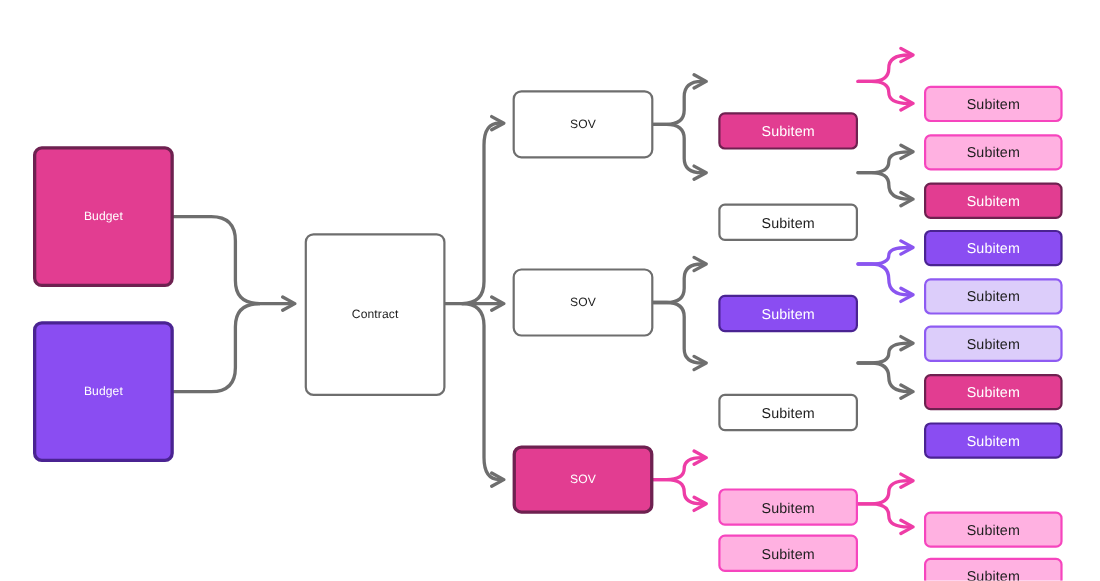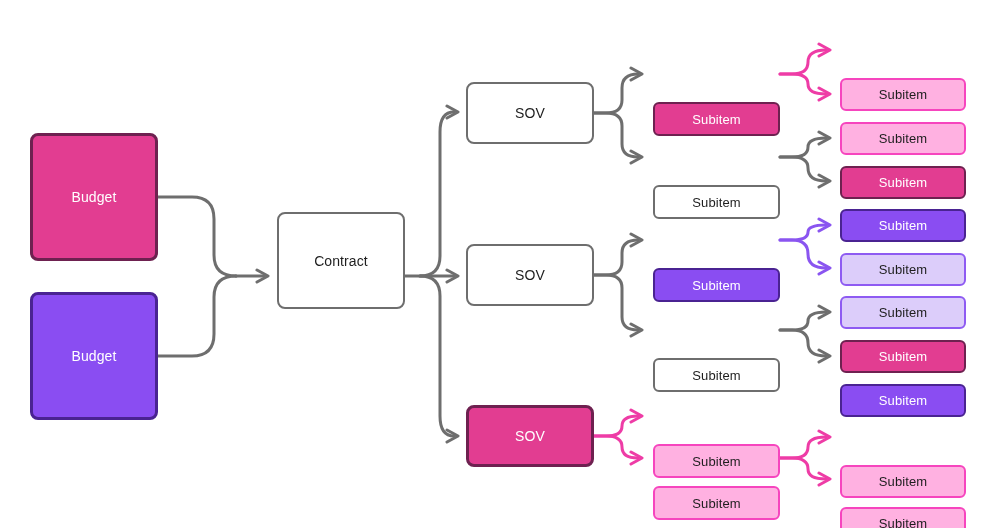--- a/index.html
+++ b/index.html
@@ -3,34 +3,34 @@
 <meta charset="utf-8">
 <style>
   html,body{margin:0;padding:0;background:#ffffff;}
   .canvas{
     position:relative;width:1000px;height:528px;background:#ffffff;overflow:hidden;
     font-family:"Liberation Sans", sans-serif;
   }
   .edges{position:absolute;left:0;top:0;width:1000px;height:528px;}
   .node{
     position:absolute;box-sizing:border-box;display:flex;align-items:center;justify-content:center;
-    font-size:14px;line-height:1;letter-spacing:.1px;user-select:none;
+    font-size:11px;line-height:1;letter-spacing:.1px;user-select:none;
   }
   .big{border-radius:8px;}
   .small{border-radius:6px;font-size:13px;margin-top:45px;}
   .style-pink{background:#E23D91;border:3px solid #6E2150;color:#ffffff;}
   .style-purple{background:#8A4DF2;border:3px solid #4A2392;color:#ffffff;}
   .style-white{background:#ffffff;border:2.5px solid #6E6E6E;color:#1E1E1E;}
   .style-lightpink{background:#FFB1E1;border:2.5px solid #F645BE;color:#1E1E1E;}
   .style-lavender{background:#DCCDFA;border:2.5px solid #8E5BF2;color:#1E1E1E;}
   .small.style-pink,.small.style-purple{border-width:2.5px;}
 
   #n0{left:30px;top:133px;width:128px;height:128px;}
   #n1{left:30px;top:292px;width:128px;height:128px;}
-  #n2{left:277px;top:212px;width:128px;height:97px;}
+  #n2{left:277px;top:212px;width:128px;height:148px;}
   #n3{left:466px;top:82px;width:128px;height:62px;}
   #n4{left:466px;top:244px;width:128px;height:62px;}
   #n5{left:466px;top:405px;width:128px;height:62px;}
   #n6{left:653px;top:57px;width:127px;height:34px;}
   #n7{left:653px;top:140px;width:127px;height:34px;}
   #n8{left:653px;top:223px;width:127px;height:34px;}
   #n9{left:653px;top:313px;width:127px;height:34px;}
   #n10{left:653px;top:399px;width:127px;height:34px;}
   #n11{left:653px;top:441px;width:127px;height:34px;}
   #n12{left:840px;top:33px;width:126px;height:33px;}

